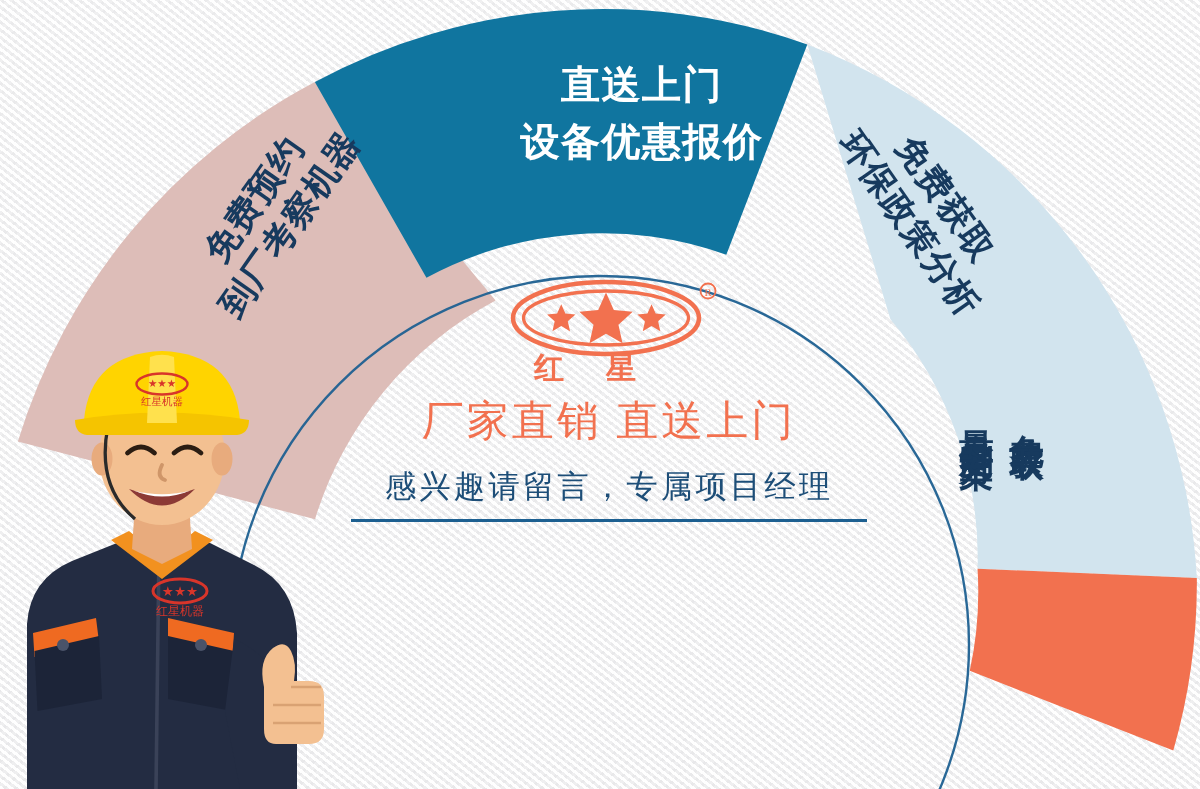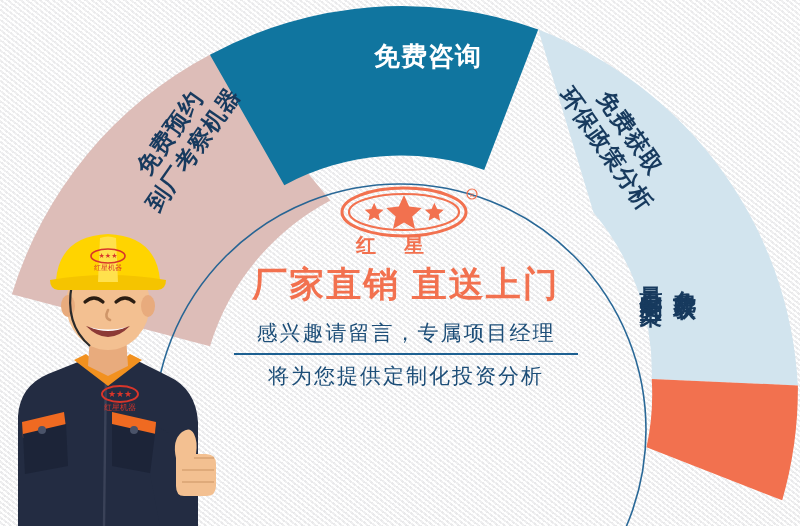--- a/index.html
+++ b/index.html
@@ -73,21 +73,21 @@
   #center-block{
     position:absolute;left:196px;top:182px;width:420px;
     text-align:center;
   }
   #logo-wrap{
     position:relative;height:78px;margin:0 auto 6px auto;width:170px;
   }
   #logo-svg{display:block;margin:0 auto;}
 
   #headline{
-    font-size:35px;font-weight:bold;color:#f2714f;
+    font-size:28px;font-weight:normal;color:#f2714f;
     letter-spacing:2px;line-height:1.05;
     margin:0 0 16px 0;white-space:nowrap;
   }
   .sub-line{
     font-size:21px;color:#1d4e78;letter-spacing:2px;
     line-height:1.3;white-space:nowrap;
   }
   #divider{
     height:2px;background:#1d6091;margin:7px auto 7px auto;width:344px;
   }
@@ -136,21 +136,22 @@
       <circle id="inner-ring" cx="400" cy="430" r="246" fill="none" stroke="#1d6091" stroke-width="1.6" opacity=".95"></circle>
     </g>
   </svg>
 
   <div class="arc-label" id="label-rose">
     <span class="arc-line">免费预约</span>
     <span class="arc-line">到厂考察机器</span>
   </div>
 
   <div class="arc-label" id="label-blue">
-    <span class="arc-line">免费咨询</span>
+    <span class="arc-line">直送上门</span>
+    <span class="arc-line">设备优惠报价</span>
   </div>
 
   <div class="arc-label" id="label-lightblue">
     <span class="arc-line">免费获取</span>
     <span class="arc-line">环保政策分析</span>
   </div>
 
   <div class="arc-label" id="label-orange" style="transform: rotate(0deg); left: 636px; top: 268px; width: auto; display: flex; flex-direction: row-reverse; gap: 4px;">
     <span class="arc-line vert">免费获取</span>
     <span class="arc-line vert">量身定制方案</span>
@@ -173,21 +174,20 @@
         <text x="146" y="15.4" font-size="7" fill="#f2714f" text-anchor="middle" font-family="Liberation Serif, serif">R</text>
 
         <text x="78" y="70" font-size="20" font-weight="bold" fill="#f2714f" text-anchor="middle" font-family="Liberation Sans, sans-serif" letter-spacing="28">红星</text>
       </svg>
     </div>
 
     <div id="headline">厂家直销  直送上门</div>
 
     <div class="sub-line">感兴趣请留言，专属项目经理</div>
     <div id="divider"></div>
-    <div class="sub-line">将为您提供定制化投资分析</div>
   </div>
 
   <div id="worker">
     <svg width="226" height="300" viewBox="0 0 226 300">
 
       <path fill="#232c42" d="M18 300 L18 190 Q20 160 48 148 L78 136 L140 136 L168 150 Q196 163 198 196 L198 300 Z"></path>
 
       <path fill="#ef6a21" d="M22 196 L64 186 L66 202 L23 212 Z"></path>
       <path fill="#ef6a21" d="M112 186 L156 196 L155 212 L112 202 Z"></path>
 

